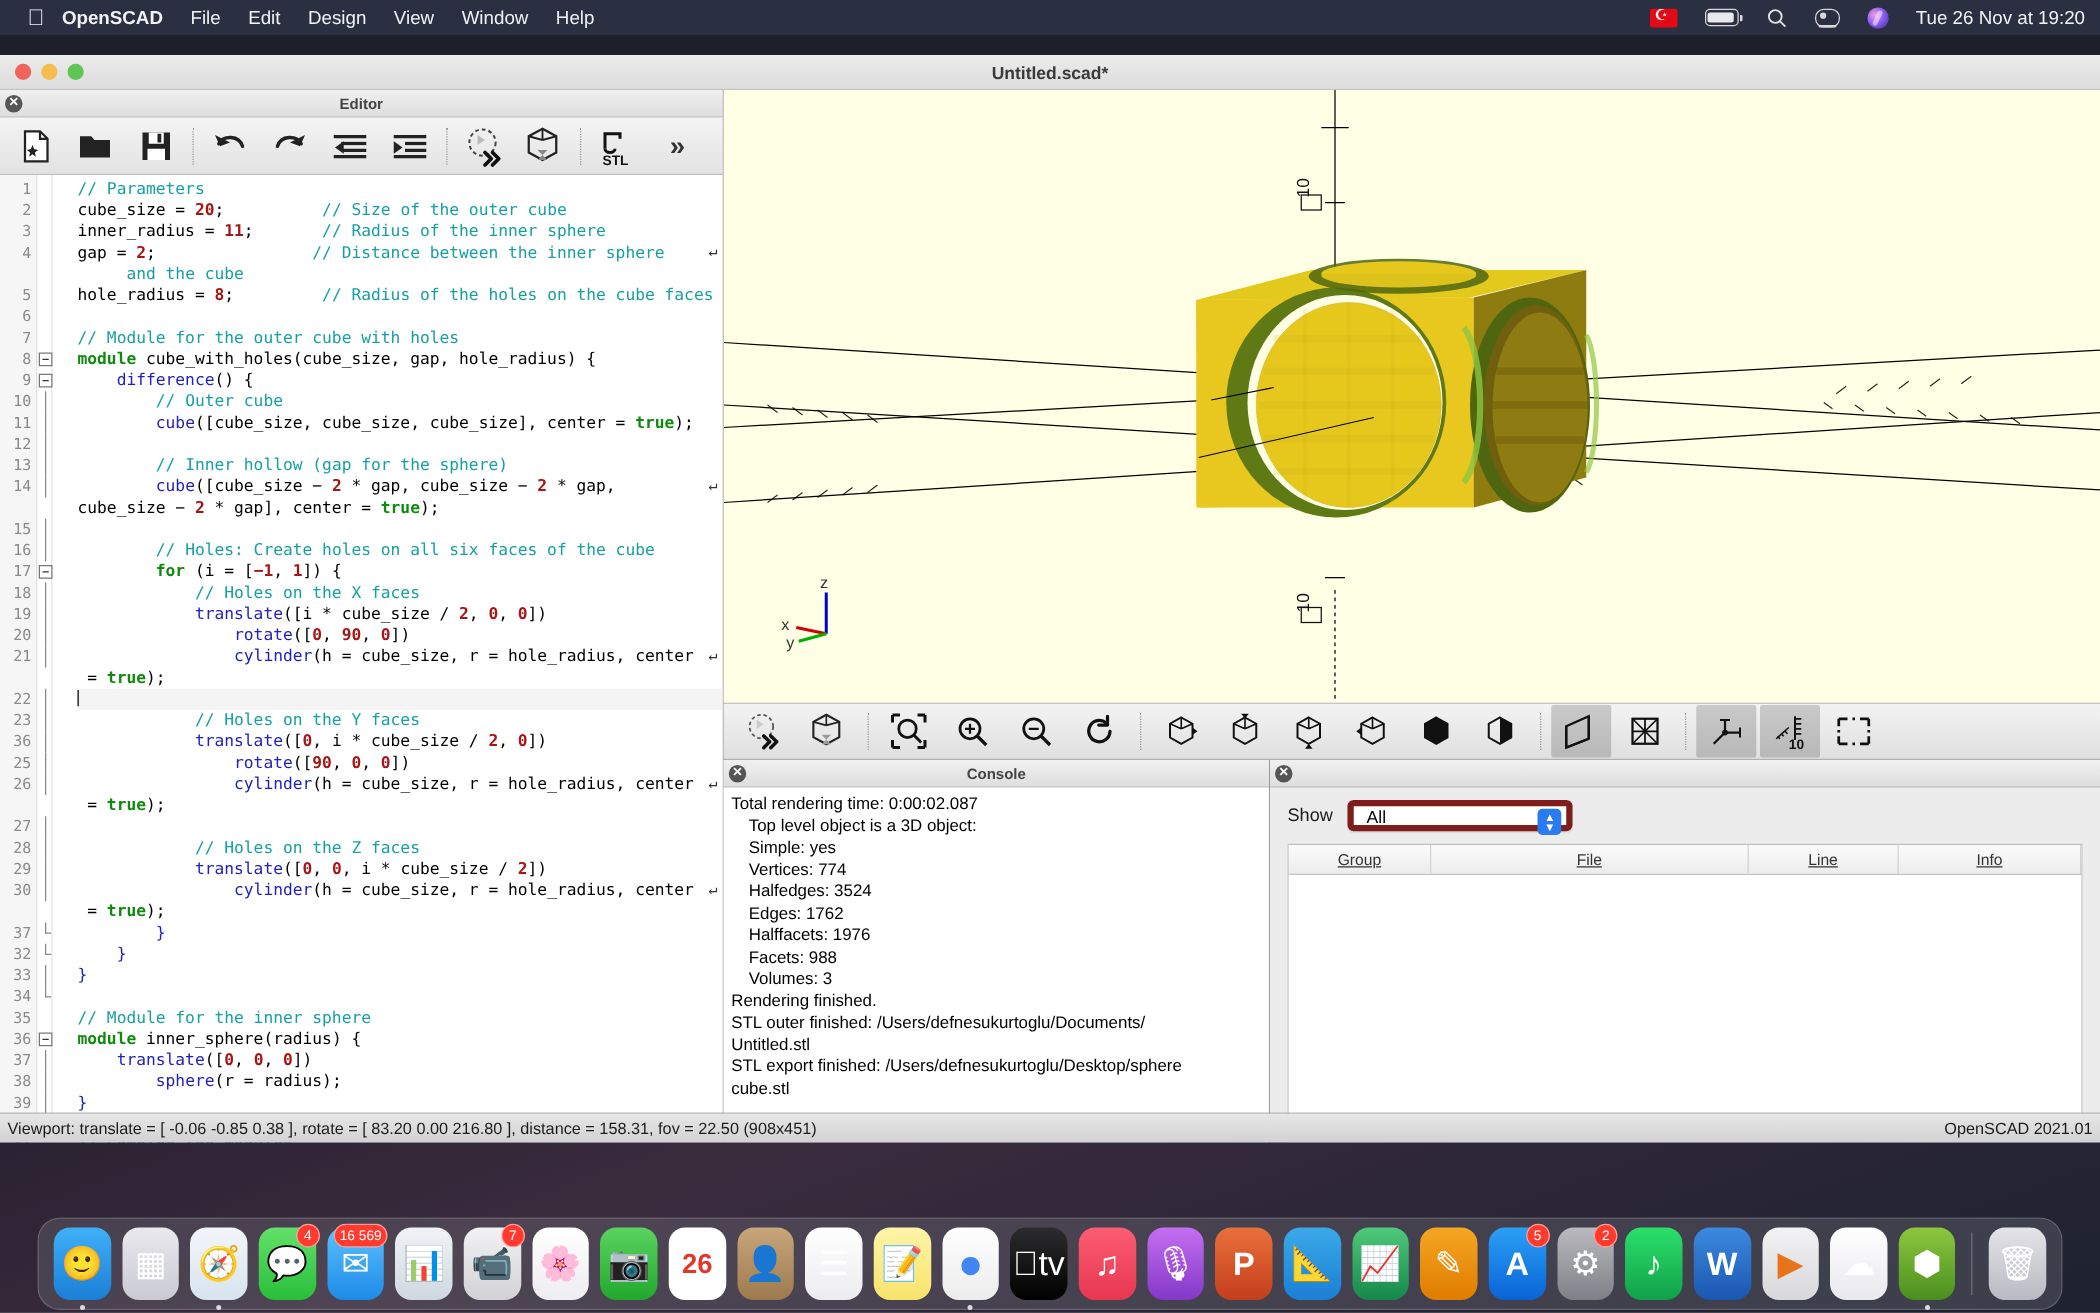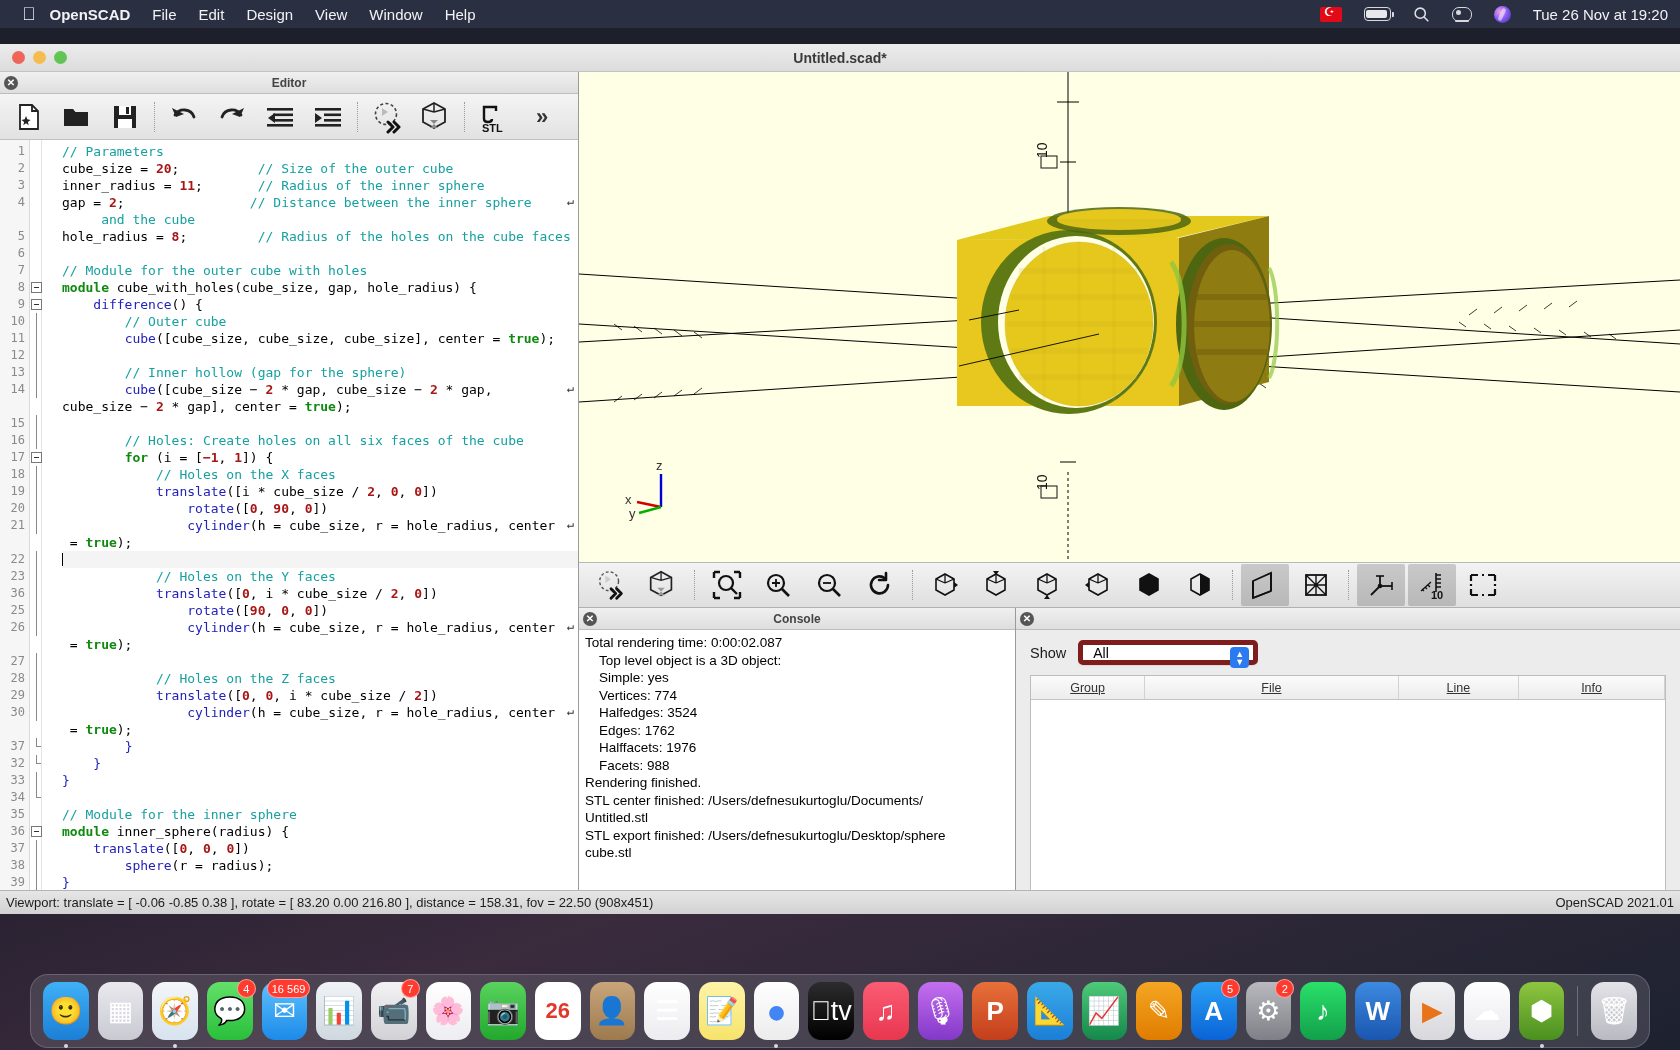--- a/index.html
+++ b/index.html
@@ -727,22 +727,23 @@
           </div>
           <div id="console-text">
               <div>Total rendering time: 0:00:02.087</div>
               <div class="indent">Top level object is a 3D object:</div>
               <div class="indent">Simple:        yes</div>
               <div class="indent">Vertices:      774</div>
               <div class="indent">Halfedges:   3524</div>
               <div class="indent">Edges:       1762</div>
               <div class="indent">Halffacets:  1976</div>
               <div class="indent">Facets:       988</div>
+              <div class="indent">Volumes:        3</div>
               <div>Rendering finished.</div>
-              <div>STL center finished: /Users/defnesukurtoglu/Documents/</div>
+              <div>STL outer finished: /Users/defnesukurtoglu/Documents/</div>
               <div>Untitled.stl</div>
               <div>STL export finished: /Users/defnesukurtoglu/Desktop/sphere</div>
               <div>cube.stl</div>
             </div>
         </div>
 
         <div id="errorlog-pane">
           <div class="pane-header">
             <span class="close-dot">✕</span>
           </div>

